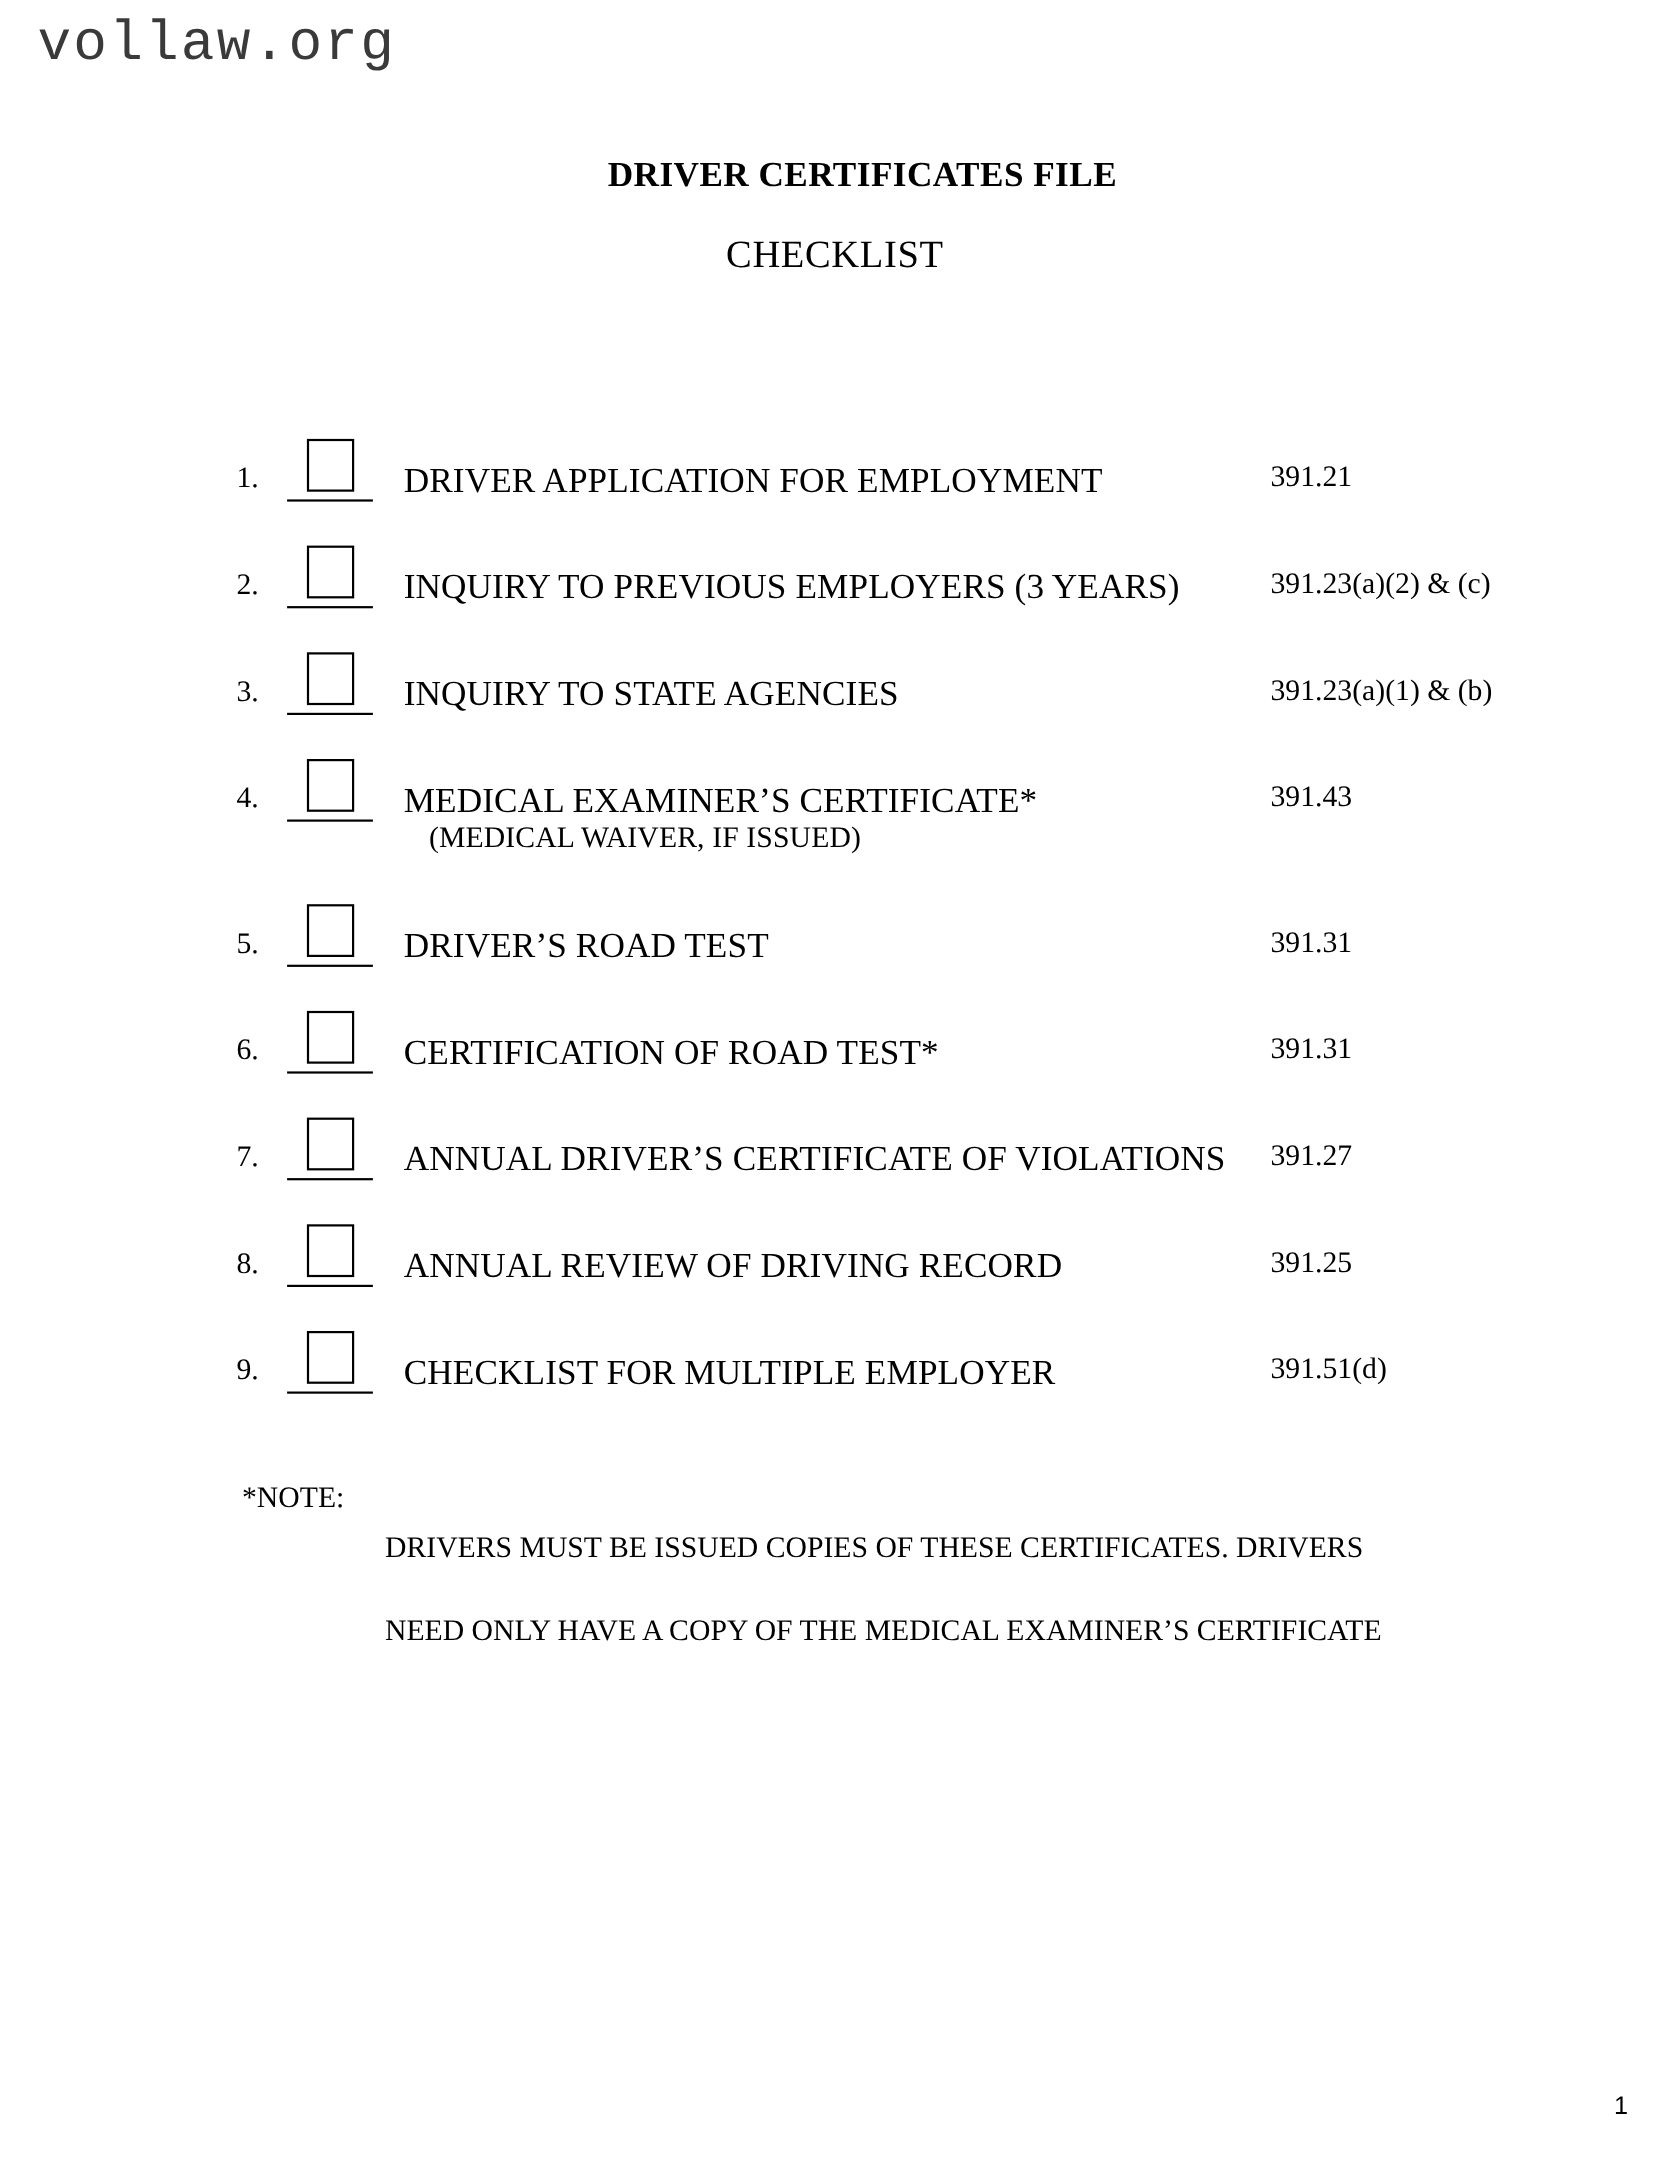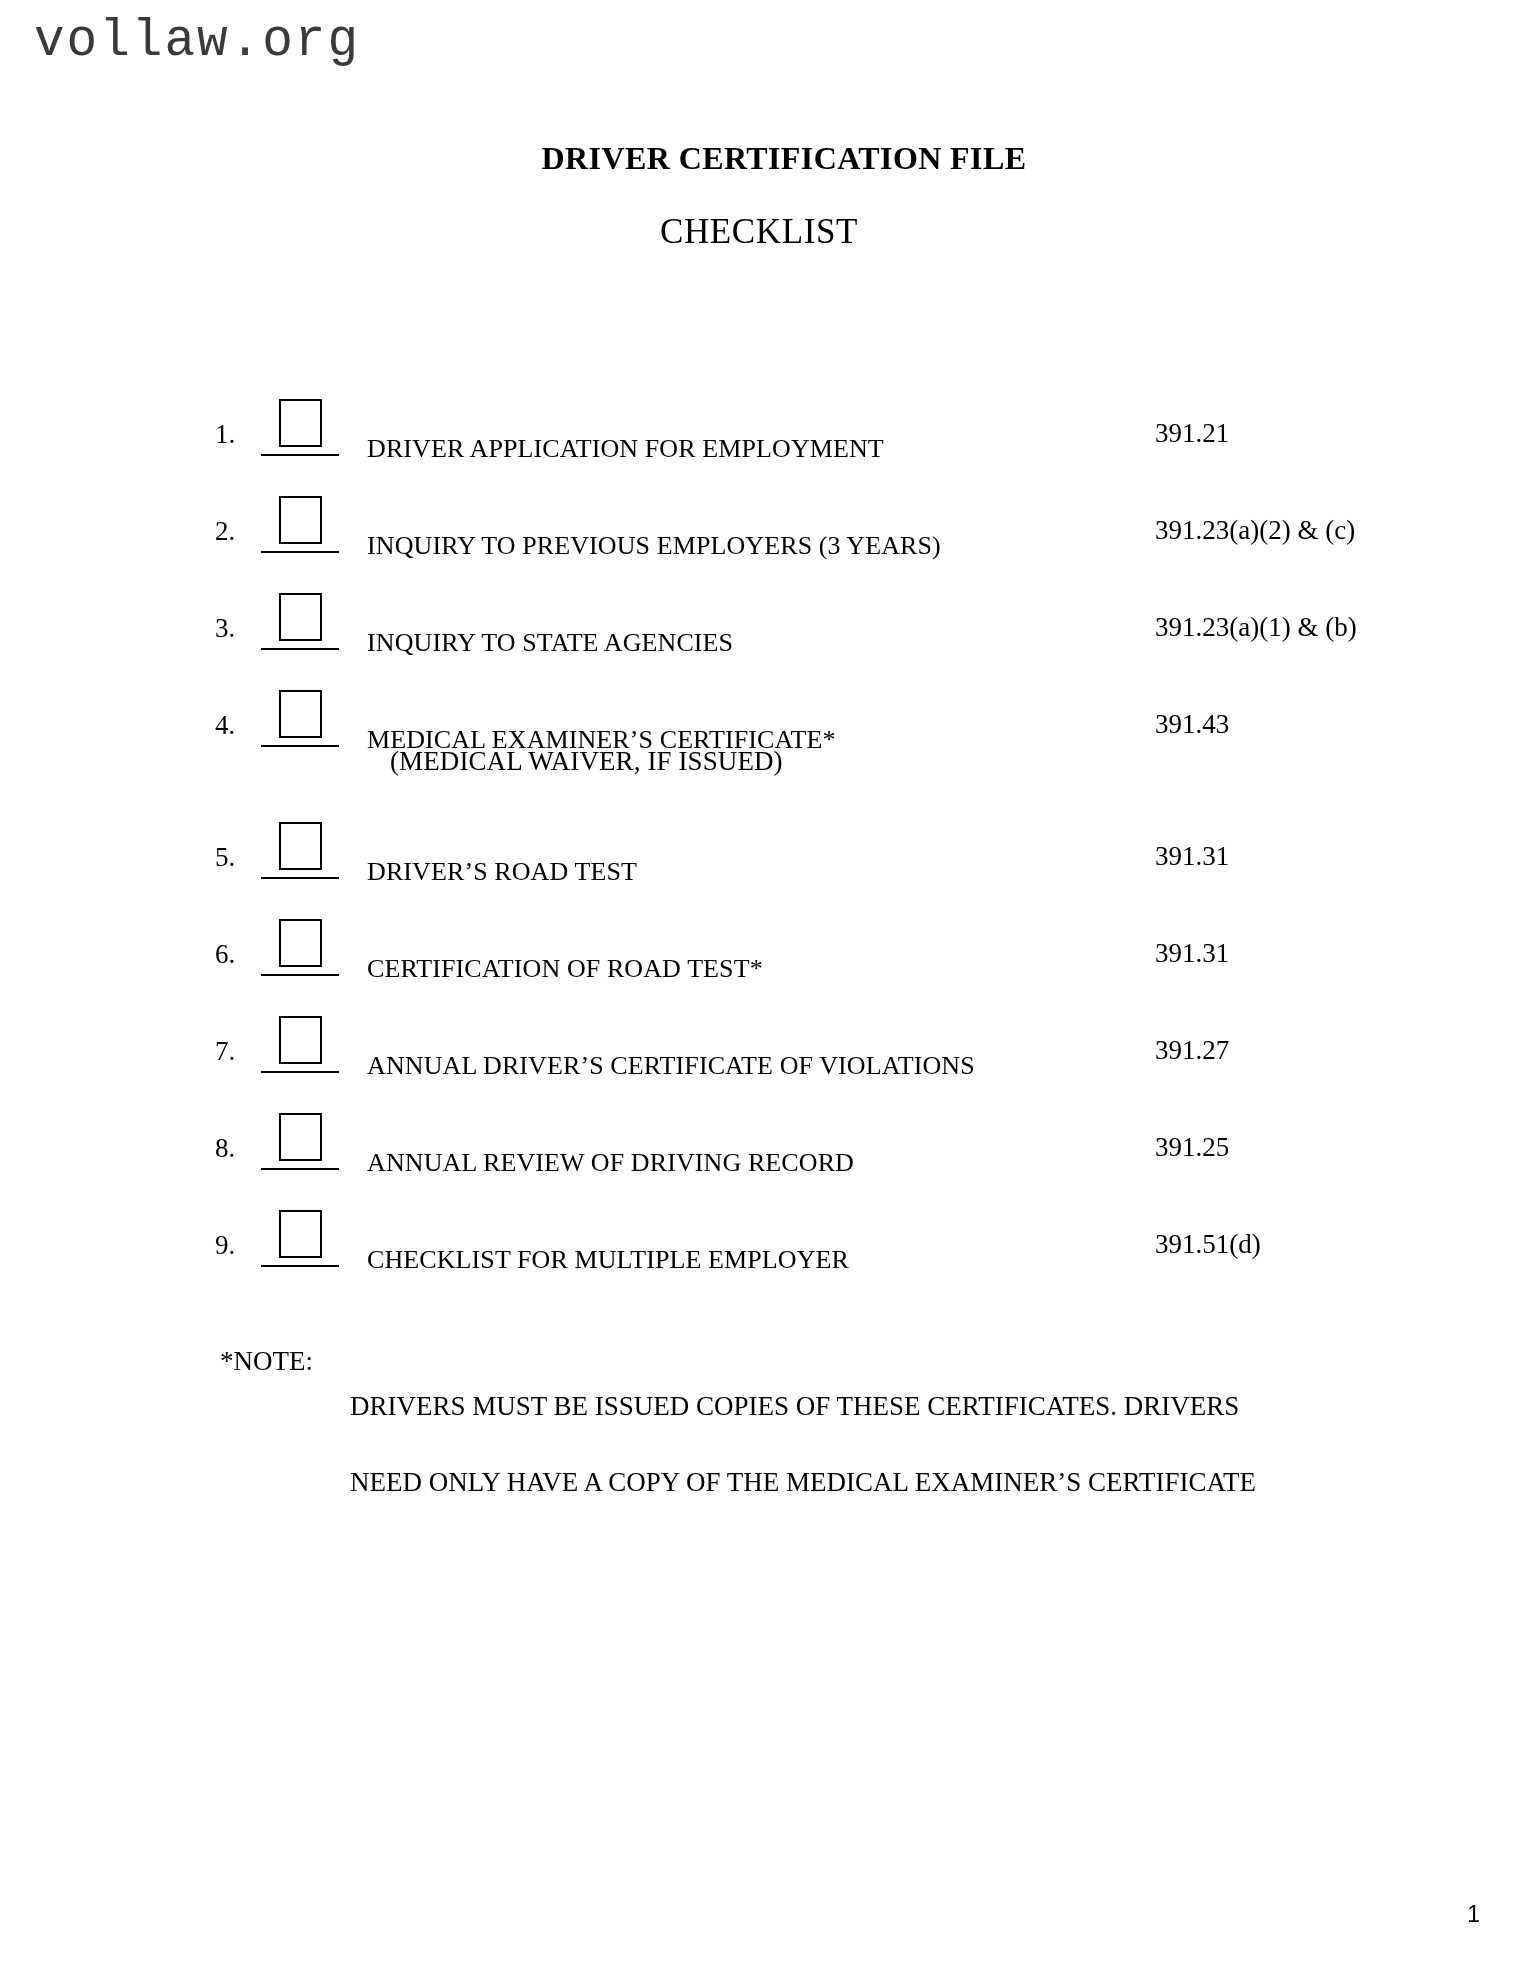--- a/index.html
+++ b/index.html
@@ -88,25 +88,24 @@
     top: 5px;
     width: 43px;
     height: 48px;
     border: 2.5px solid #000;
     background: #fff;
   }
   .label {
     position: absolute;
     left: 152px;
     top: 26px;
-    font-size: 26px;
+    font-size: 32px;
     line-height: 1;
     white-space: nowrap;
     letter-spacing: 0.1px;
-    margin-top: 16px;
   }
   .sublabel {
     position: absolute;
     left: 175px;
     top: 63px;
     font-size: 27px;
     line-height: 1;
     white-space: nowrap;
     letter-spacing: 0.1px;
   }
@@ -153,21 +152,21 @@
     font-size: 23px;
     line-height: 1;
     color: #000;
   }
 </style>
 </head>
 <body>
 
 <div class="watermark">vollaw.org</div>
 
-<div class="doc-title">DRIVER CERTIFICATION FILE</div>
+<div class="doc-title">DRIVER CERTIFICATES FILE</div>
 <div class="doc-subtitle">CHECKLIST</div>
 
 <div class="checklist">
 
   <div class="row">
     <div class="num">1.</div>
     <div class="blank"></div>
     <div class="checkbox"></div>
     <div class="label">DRIVER APPLICATION FOR EMPLOYMENT</div>
     <div class="cite">391.21</div>

